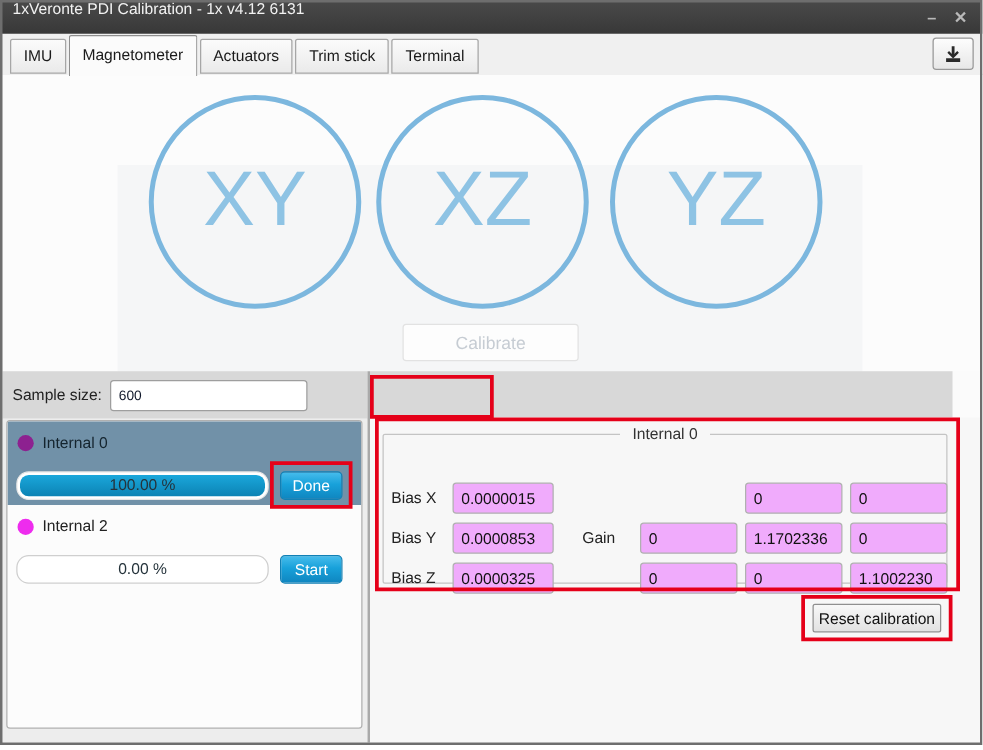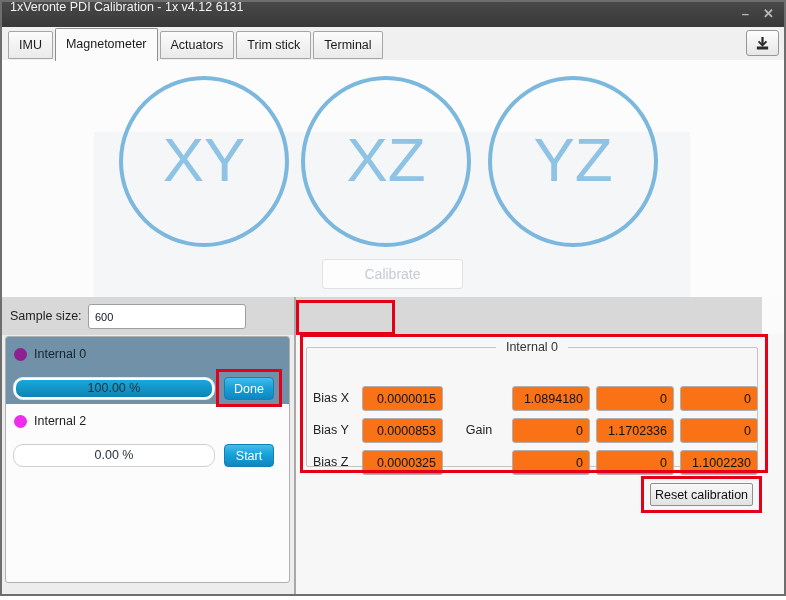--- a/index.html
+++ b/index.html
@@ -71,21 +71,21 @@
 
   .adj-tab { position: absolute; left: 299px; top: 303px; width: 92px; height: 32px; background: #f4f4f4;
     border: 1px solid #9c9c9c; border-bottom: none; border-radius: 2px 2px 0 0; font-size: 12.5px;
     color: #1b1b1b; line-height: 30px; padding-left: 10px; z-index: 3; }
 
   fieldset.group { position: absolute; left: 306px; top: 340px; width: 452px; height: 127px;
     border: 1px solid #c4c4c4; border-radius: 2px; z-index: 2; }
   fieldset.group legend { margin: 0 auto; padding: 0 10px; font-size: 12.5px; color: #333; }
   .flabel { position: absolute; width: 48px; height: 24px; line-height: 24px; font-size: 12.5px; color: #222; }
   .finput { position: absolute; height: 25px; border: 1px solid #b0b0b0; border-radius: 3px;
-    background: #f97316; font-size: 12.5px; color: #111; padding: 0 6px; font-family: "Liberation Sans", sans-serif; text-align: right; }
+    background: #f0abfc; font-size: 12.5px; color: #111; padding: 0 6px; font-family: "Liberation Sans", sans-serif; }
   .r1 { top: 32px; } .r2 { top: 64px; } .r3 { top: 96px; }
   .lab-col { left: 6px; }
   .bias-col { left: 55px; width: 81px; }
   .gain-lab { left: 152px; width: 40px; text-align: center; }
   .m1 { left: 205px; width: 78px; } .m2 { left: 289px; width: 78px; } .m3 { left: 373px; width: 78px; }
 
   .resetbtn { position: absolute; left: 650px; top: 483px; width: 103px; height: 23px;
     background: linear-gradient(#f8f8f8, #e2e2e2); border: 1px solid #8f8f8f; border-radius: 2px;
     font-size: 12.5px; color: #111; z-index: 2; cursor: pointer; }
 
@@ -171,21 +171,20 @@
 
   <fieldset class="group">
     <legend>Internal 0</legend>
     <span class="flabel lab-col r1">Bias X</span>
     <input class="finput bias-col r1" value="0.0000015" style="">
     <span class="flabel lab-col r2">Bias Y</span>
     <input class="finput bias-col r2" value="0.0000853" style="">
     <span class="flabel lab-col r3">Bias Z</span>
     <input class="finput bias-col r3" value="0.0000325" style="">
     <span class="flabel gain-lab r2">Gain</span>
-    <input class="finput m1 r1" value="1.0894180" style="">
     <input class="finput m2 r1" value="0" style="">
     <input class="finput m3 r1" value="0" style="">
     <input class="finput m1 r2" value="0" style="">
     <input class="finput m2 r2" value="1.1702336" style="">
     <input class="finput m3 r2" value="0" style="">
     <input class="finput m1 r3" value="0" style="">
     <input class="finput m2 r3" value="0" style="">
     <input class="finput m3 r3" value="1.1002230" style="">
   </fieldset>
   <button class="resetbtn">Reset calibration</button>

